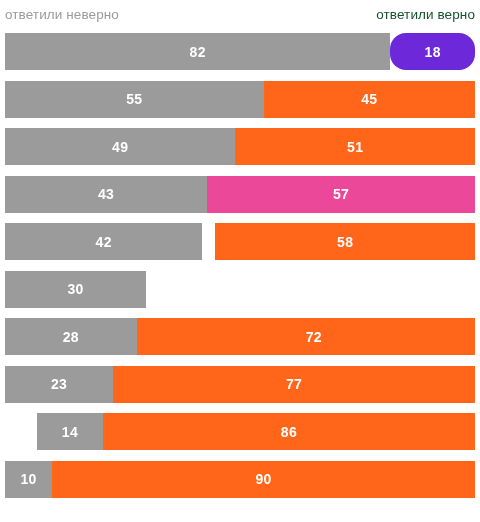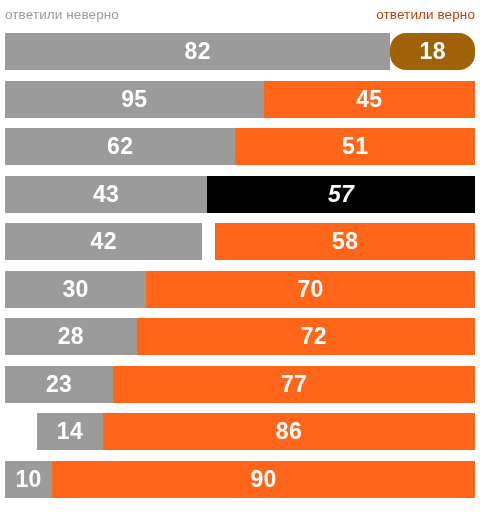--- a/index.html
+++ b/index.html
@@ -35,21 +35,21 @@
     justify-content: space-between;
     white-space: nowrap;
   }
   .legend-label {
     font-size: 13.5px;
     line-height: 18px;
     font-weight: 400;
     letter-spacing: 0.1px;
   }
   .legend-incorrect { color: #9b9b9b; }
-  .legend-correct   { color: #c2410c; }
+  .legend-correct   { color: #14532d; }
 
   
   .bars {
     position: absolute;
     left: 5px;
     top: 33px;
     width: 470px;
   }
 
   .bar-row {
@@ -68,21 +68,21 @@
     align-items: center;
     justify-content: center;
     overflow: hidden;
     min-width: 0;
   }
   .seg-incorrect { background: #9b9b9b; }
   .seg-correct   { background: #ff6619; }
 
   .seg-value {
     color: #ffffff;
-    font-size: 23px;
+    font-size: 14px;
     font-weight: bold;
     line-height: 1;
     letter-spacing: 0.3px;
     user-select: none;
   }
 </style>
 </head>
 <body>
 
 <div id="chart-root">
@@ -90,62 +90,59 @@
   <div class="legend">
     <span class="legend-label legend-incorrect">ответили неверно</span>
     <span class="legend-label legend-correct">ответили верно</span>
   </div>
 
   <div class="bars" id="bars-container">
       <div class="bar-row">
         <div class="seg seg-incorrect" style="flex: 0 0 82%; background: rgb(155, 155, 155);">
           <span class="seg-value">82</span>
         </div>
-        <div class="seg seg-correct" style="flex: 1 1 18%; background: #a16207; border-radius: 16px;">
+        <div class="seg seg-correct" style="flex: 1 1 18%; background: #6d28d9; border-radius: 16px;">
           <span class="seg-value">18</span>
         </div>
       </div>
       <div class="bar-row">
         <div class="seg seg-incorrect" style="flex: 0 0 55%; background: rgb(155, 155, 155);">
-          <span class="seg-value">95</span>
+          <span class="seg-value">55</span>
         </div>
         <div class="seg seg-correct" style="flex: 1 1 45%; background: rgb(255, 102, 25);">
           <span class="seg-value">45</span>
         </div>
       </div>
       <div class="bar-row">
         <div class="seg seg-incorrect" style="flex: 0 0 49%; background: rgb(155, 155, 155);">
-          <span class="seg-value">62</span>
+          <span class="seg-value">49</span>
         </div>
         <div class="seg seg-correct" style="flex: 1 1 51%; background: rgb(255, 102, 25);">
           <span class="seg-value">51</span>
         </div>
       </div>
       <div class="bar-row">
         <div class="seg seg-incorrect" style="flex: 0 0 43%; background: rgb(155, 155, 155);">
           <span class="seg-value">43</span>
         </div>
-        <div class="seg seg-correct" style="flex: 1 1 57%; background: #000000; font-style: italic;">
+        <div class="seg seg-correct" style="flex: 1 1 57%; background: #ec4899;">
           <span class="seg-value">57</span>
         </div>
       </div>
       <div class="bar-row">
         <div class="seg seg-incorrect" style="flex: 0 0 42%; background: rgb(155, 155, 155);">
           <span class="seg-value">42</span>
         </div>
         <div class="seg seg-correct" style="flex: 1 1 58%; background: rgb(255, 102, 25); margin-left: 13px;">
           <span class="seg-value">58</span>
         </div>
       </div>
       <div class="bar-row">
         <div class="seg seg-incorrect" style="flex: 0 0 30%; background: rgb(155, 155, 155);">
           <span class="seg-value">30</span>
-        </div>
-        <div class="seg seg-correct" style="flex: 1 1 70%; background: rgb(255, 102, 25);">
-          <span class="seg-value">70</span>
         </div>
       </div>
       <div class="bar-row">
         <div class="seg seg-incorrect" style="flex: 0 0 28%; background: rgb(155, 155, 155);">
           <span class="seg-value">28</span>
         </div>
         <div class="seg seg-correct" style="flex: 1 1 72%; background: rgb(255, 102, 25); padding-left: 16px;">
           <span class="seg-value">72</span>
         </div>
       </div>

